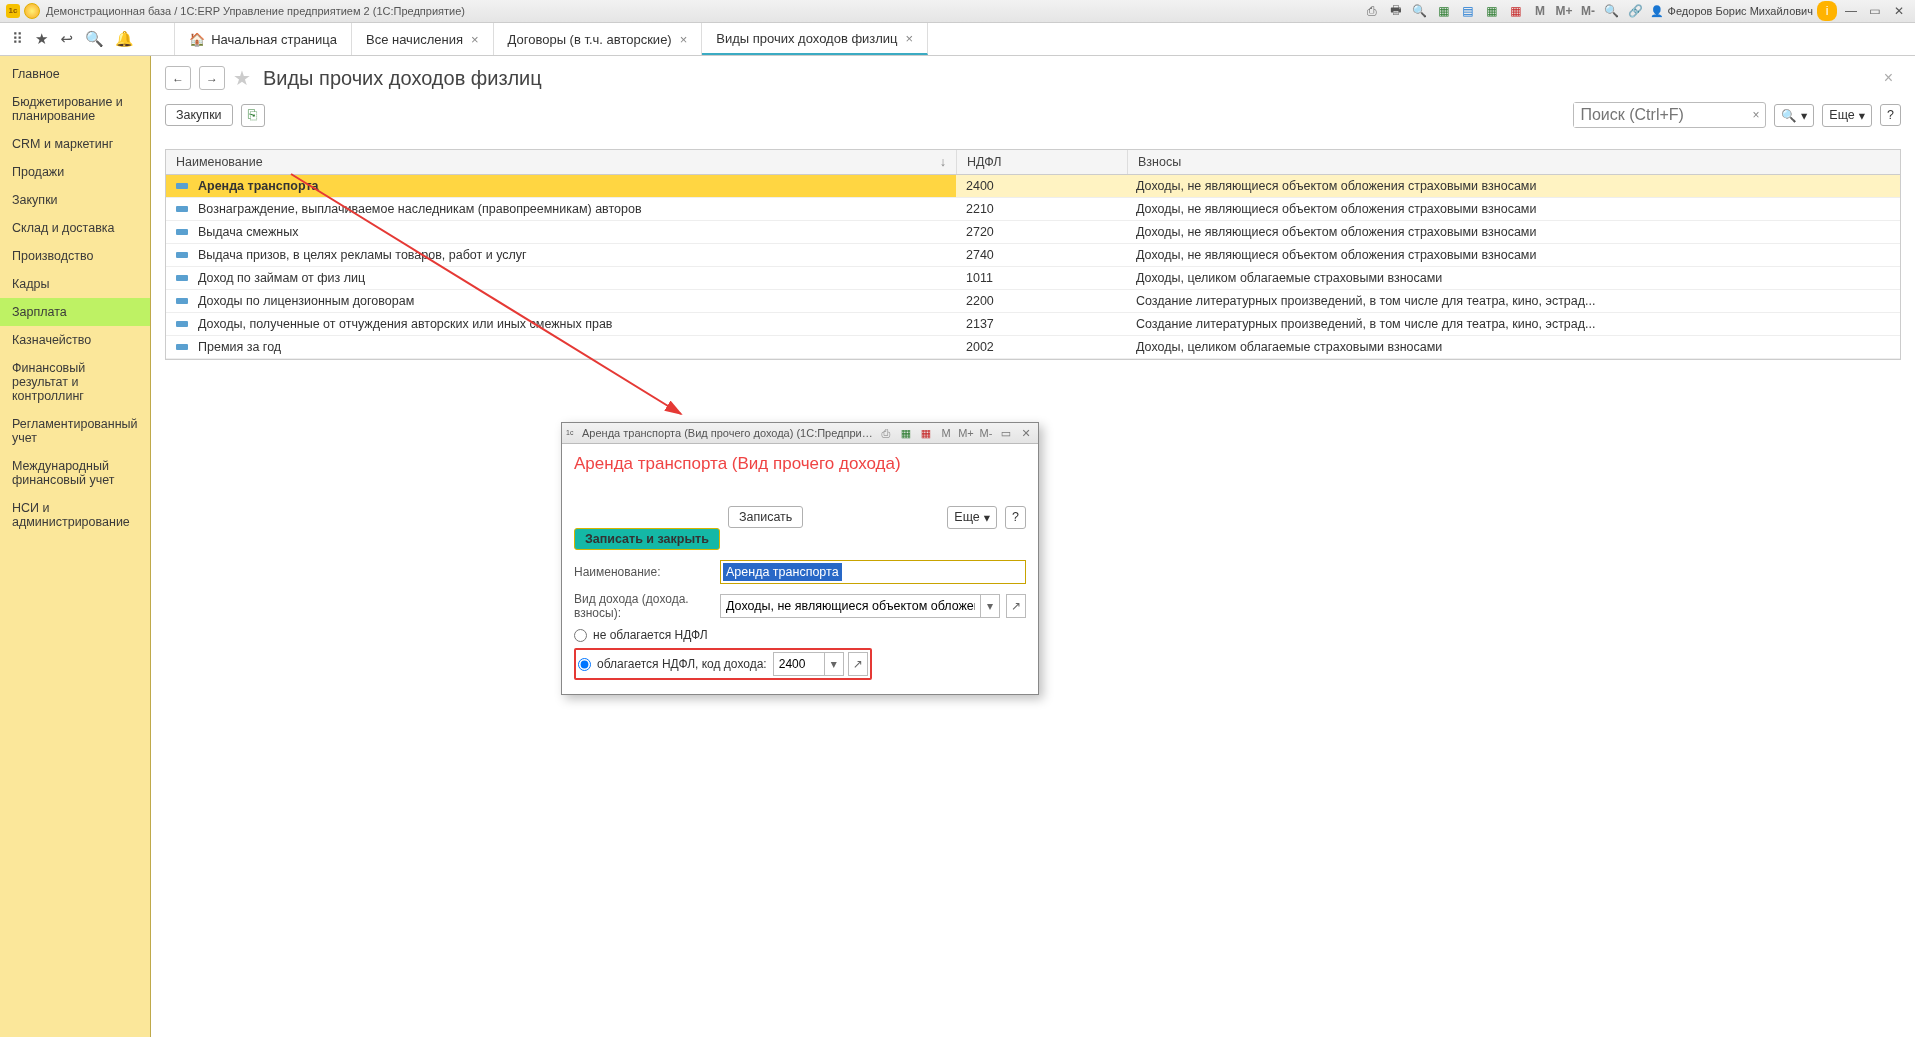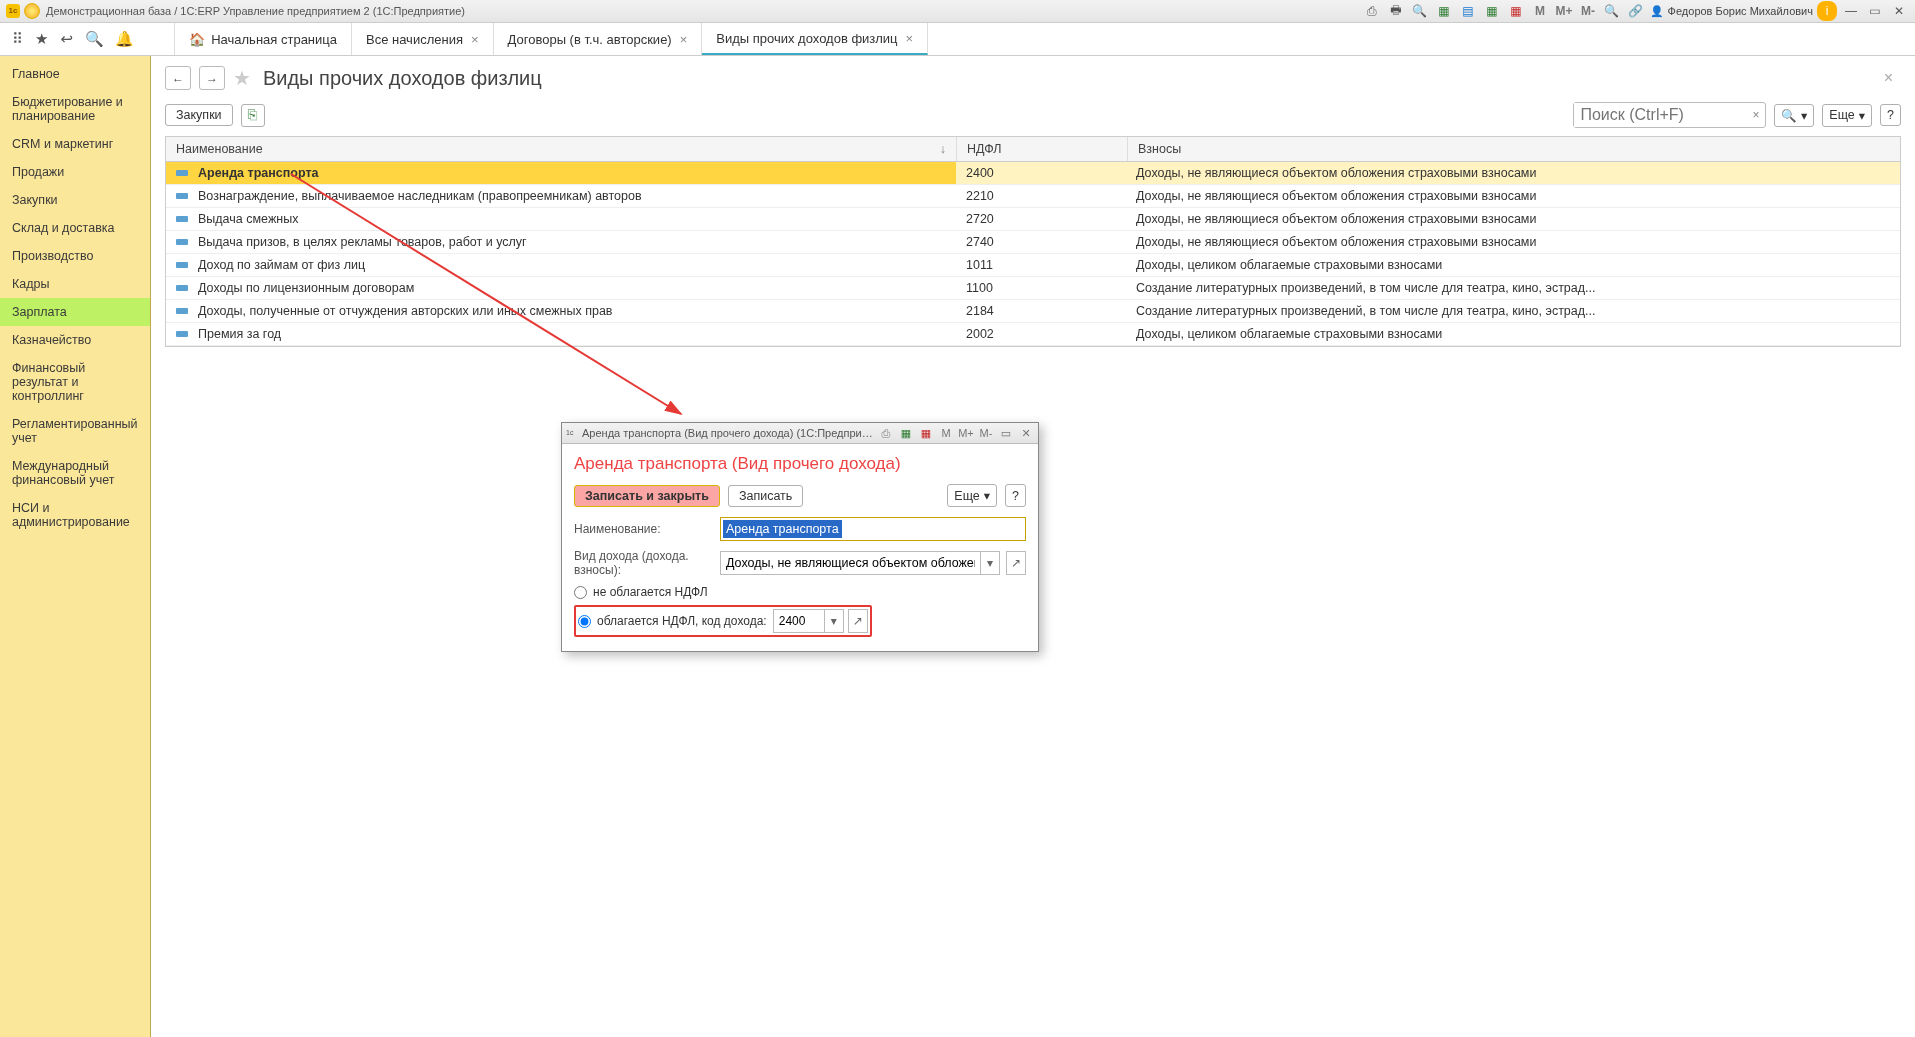--- a/index.html
+++ b/index.html
@@ -26,27 +26,27 @@
   .sb-item.active{background:#bef264;}
   .content{flex:1;display:flex;flex-direction:column;position:relative;}
   .page-head{display:flex;align-items:center;padding:10px 14px 8px;gap:8px;}
   .nav-btn{width:24px;height:22px;border:1px solid #bbb;border-radius:3px;display:flex;align-items:center;justify-content:center;color:#444;background:#fff;}
   .star{font-size:20px;color:#ccc;}
   .page-title{font-size:20px;color:#444;margin-left:4px;}
   .page-close{margin-left:auto;color:#aaa;font-size:16px;padding-right:8px;}
   .cmdbar{display:flex;align-items:center;padding:4px 14px 8px;gap:8px;}
   .btn{border:1px solid #b0b0b0;border-radius:3px;background:#fff;padding:3px 10px;font-size:12.5px;color:#333;}
   .btn.icon{padding:3px 6px;}
-  .btn.yellow{background:#fca5a5;border-color:#d6b400;font-weight:bold;}
+  .btn.yellow{background:#14b8a6;border-color:#d6b400;font-weight:bold;margin-top:44px;}
   .cmdbar .right{margin-left:auto;display:flex;align-items:center;gap:8px;}
   .search-box{display:flex;align-items:center;border:1px solid #bbb;border-radius:3px;background:#fff;}
   .search-box input{border:0;outline:0;padding:3px 6px;width:160px;font-size:16px;color:#a21caf;}
   .search-box .clr{padding:0 6px;color:#888;}
   .btn.more{display:flex;align-items:center;gap:4px;padding:3px 6px;}
-  .grid{margin:0 14px;border:1px solid #ccc;}
+  .grid{margin:13px 14px;border:1px solid #ccc;}
   .g-head{display:flex;background:#f5f5f5;border-bottom:1px solid #ccc;font-size:12.5px;color:#444;}
   .g-head .c1{flex:0 0 770px;padding:5px 10px;border-right:1px solid #ddd;display:flex;align-items:center;}
   .g-head .sort{margin-left:auto;color:#888;}
   .g-head .c2{flex:0 0 150px;padding:5px 10px;border-right:1px solid #ddd;}
   .g-head .c3{flex:1;padding:5px 10px;}
   .g-row{display:flex;border-bottom:1px solid #eee;font-size:12.5px;align-items:center;}
   .g-row.sel{background:#ffd642;}
   .g-row .c1{flex:0 0 770px;padding:4px 10px;display:flex;align-items:center;gap:10px;}
   .g-row .c2{flex:0 0 150px;padding:4px 10px;}
   .g-row .c3{flex:1;padding:4px 10px;white-space:nowrap;overflow:hidden;text-overflow:ellipsis;}
@@ -229,29 +229,29 @@
             <span>Доход по займам от физ лиц</span>
           </div>
         <div class="c2">1011</div>
         <div class="c3">Доходы, целиком облагаемые страховыми взносами</div>
       </div>
       <div class="g-row">
         <div class="c1">
             <span class="row-ico"></span>
             <span>Доходы по лицензионным договорам</span>
           </div>
-        <div class="c2">1100</div>
+        <div class="c2">2200</div>
         <div class="c3">Создание литературных произведений, в том числе для театра, кино, эстрад...</div>
       </div>
       <div class="g-row">
         <div class="c1">
             <span class="row-ico"></span>
             <span>Доходы, полученные от отчуждения авторских или иных смежных прав</span>
           </div>
-        <div class="c2">2184</div>
+        <div class="c2">2137</div>
         <div class="c3">Создание литературных произведений, в том числе для театра, кино, эстрад...</div>
       </div>
       <div class="g-row">
         <div class="c1">
             <span class="row-ico"></span>
             <span>Премия за год</span>
           </div>
         <div class="c2">2002</div>
         <div class="c3">Доходы, целиком облагаемые страховыми взносами</div>
       </div>

